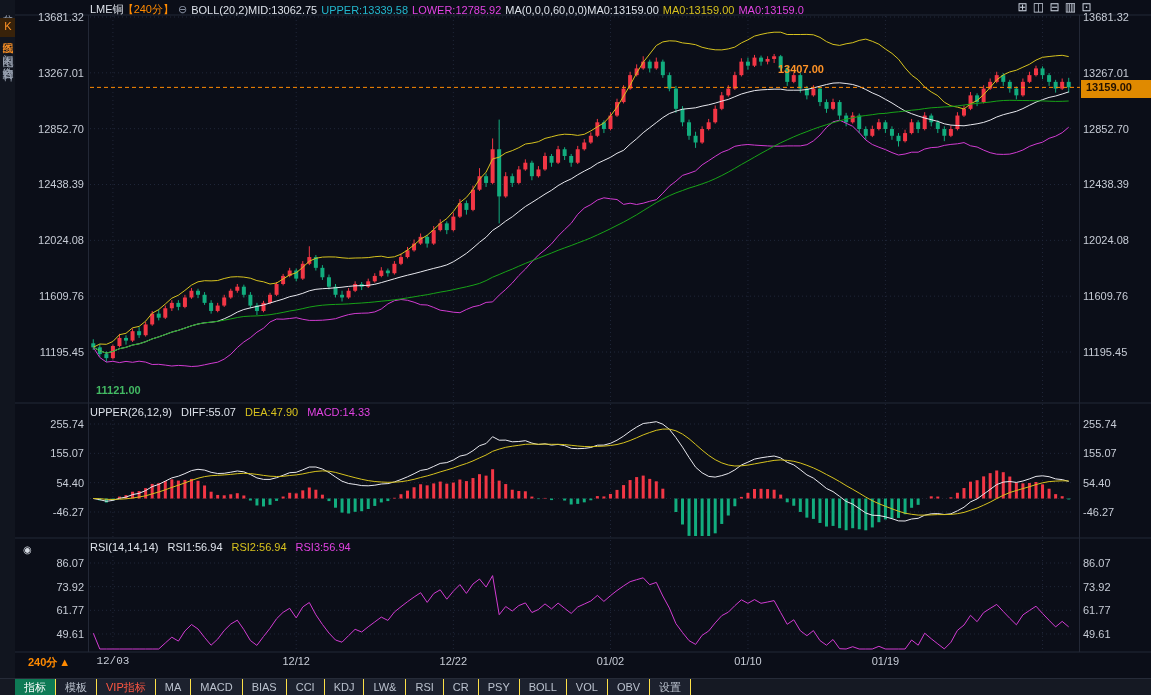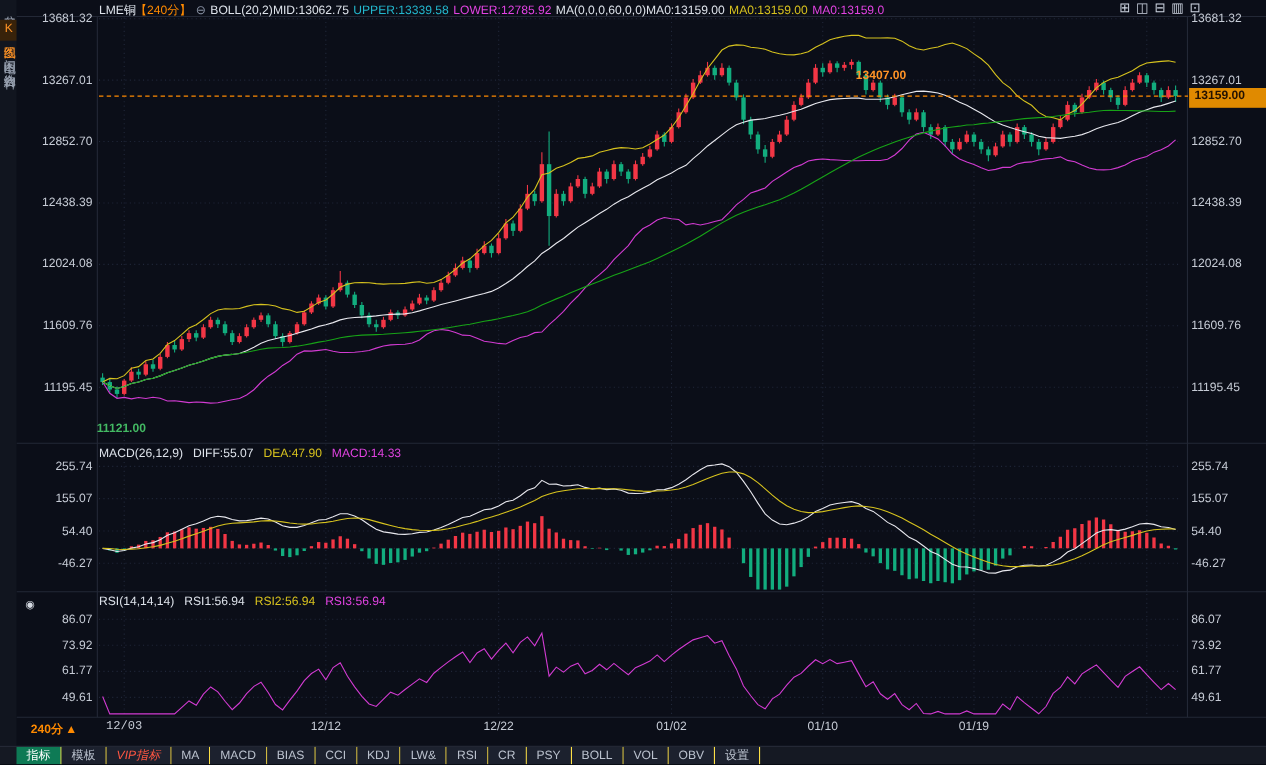--- a/index.html
+++ b/index.html
@@ -28,37 +28,37 @@
   .date-label{position:absolute;top:655px;width:44px;text-align:center;font-size:11px;color:#c7ccd6;z-index:3;}
   .period-label{position:absolute;left:28px;top:655px;font-size:11px;color:#ff8a00;z-index:3;font-weight:bold;}
   .period-label .arr{margin-left:2px;}
 
   .price-badge{position:absolute;left:1081px;top:80px;width:70px;height:18px;box-sizing:border-box;
                background:#e08a00;color:#241200;font-size:11px;line-height:15px;padding-left:5px;
                font-weight:bold;z-index:5;}
 
   .ann{position:absolute;font-size:11px;z-index:3;font-weight:bold;margin-top:24px;}
   .ann-high{left:778px;top:39px;color:#ff9326;}
-  .ann-low{left:88px;top:360px;color:#43b963;text-align:right;}
+  .ann-low{left:96px;top:360px;color:#43b963;text-align:right;}
 
   .ind-header{position:absolute;left:90px;z-index:3;display:flex;gap:9px;font-size:11px;white-space:nowrap;}
   .macd-header{top:406px;}
   .rsi-header{top:541px;}
   .panel-toggle{position:absolute;left:23px;top:544px;font-size:10px;color:#d5dae2;z-index:4;cursor:pointer;}
 
   .watermark{position:absolute;left:998px;top:636px;font-size:35px;color:#cdd2da;letter-spacing:1px;
              z-index:3;opacity:.95;}
 
   .toolbar{position:absolute;left:0;bottom:0;width:1151px;height:17px;background:#151923;z-index:5;
            display:flex;align-items:stretch;padding-left:15px;box-sizing:border-box;
            border-top:1px solid #262b38;}
   .tb-item{padding:0 9px;font-size:11px;line-height:16px;color:#bac1cd;background:#1c212e;
            border-right:1px solid #fde047;cursor:pointer;white-space:nowrap;}
   .tb-item.active{background:#0e7a55;color:#ffffff;}
-  .tb-item.vip{color:#ff5642;font-style:italic;}
+  .tb-item.vip{color:#ff5642;}
 </style>
 </head>
 <body>
 
 <div class="app" id="app">
   <svg id="chart-svg" width="1151" height="695">
       <line x1="15" x2="1151" y1="15" y2="15" stroke="#232836"></line>
       <line x1="15" x2="1151" y1="403" y2="403" stroke="#232836"></line>
       <line x1="15" x2="1151" y1="538" y2="538" stroke="#232836"></line>
       <line x1="15" x2="1151" y1="652" y2="652" stroke="#232836"></line>
@@ -565,21 +565,21 @@
     </div>
 
   <div class="sidebar" id="sidebar">
       <div class="sb-item">分时图</div>
       <div class="sb-item active">K线图</div>
       <div class="sb-item">闪电图</div>
       <div class="sb-item">合约资料</div>
     </div>
 
   <div class="ind-header macd-header">
-    <span class="t-white">MACD(26,12,9)</span>
+    <span class="t-white">UPPER(26,12,9)</span>
     <span class="t-white">DIFF:55.07</span>
     <span class="t-yellow">DEA:47.90</span>
     <span class="t-magenta">MACD:14.33</span>
   </div>
 
   <div class="ind-header rsi-header">
     <span class="t-white">RSI(14,14,14)</span>
     <span class="t-white">RSI1:56.94</span>
     <span class="t-yellow">RSI2:56.94</span>
     <span class="t-magenta">RSI3:56.94</span>

